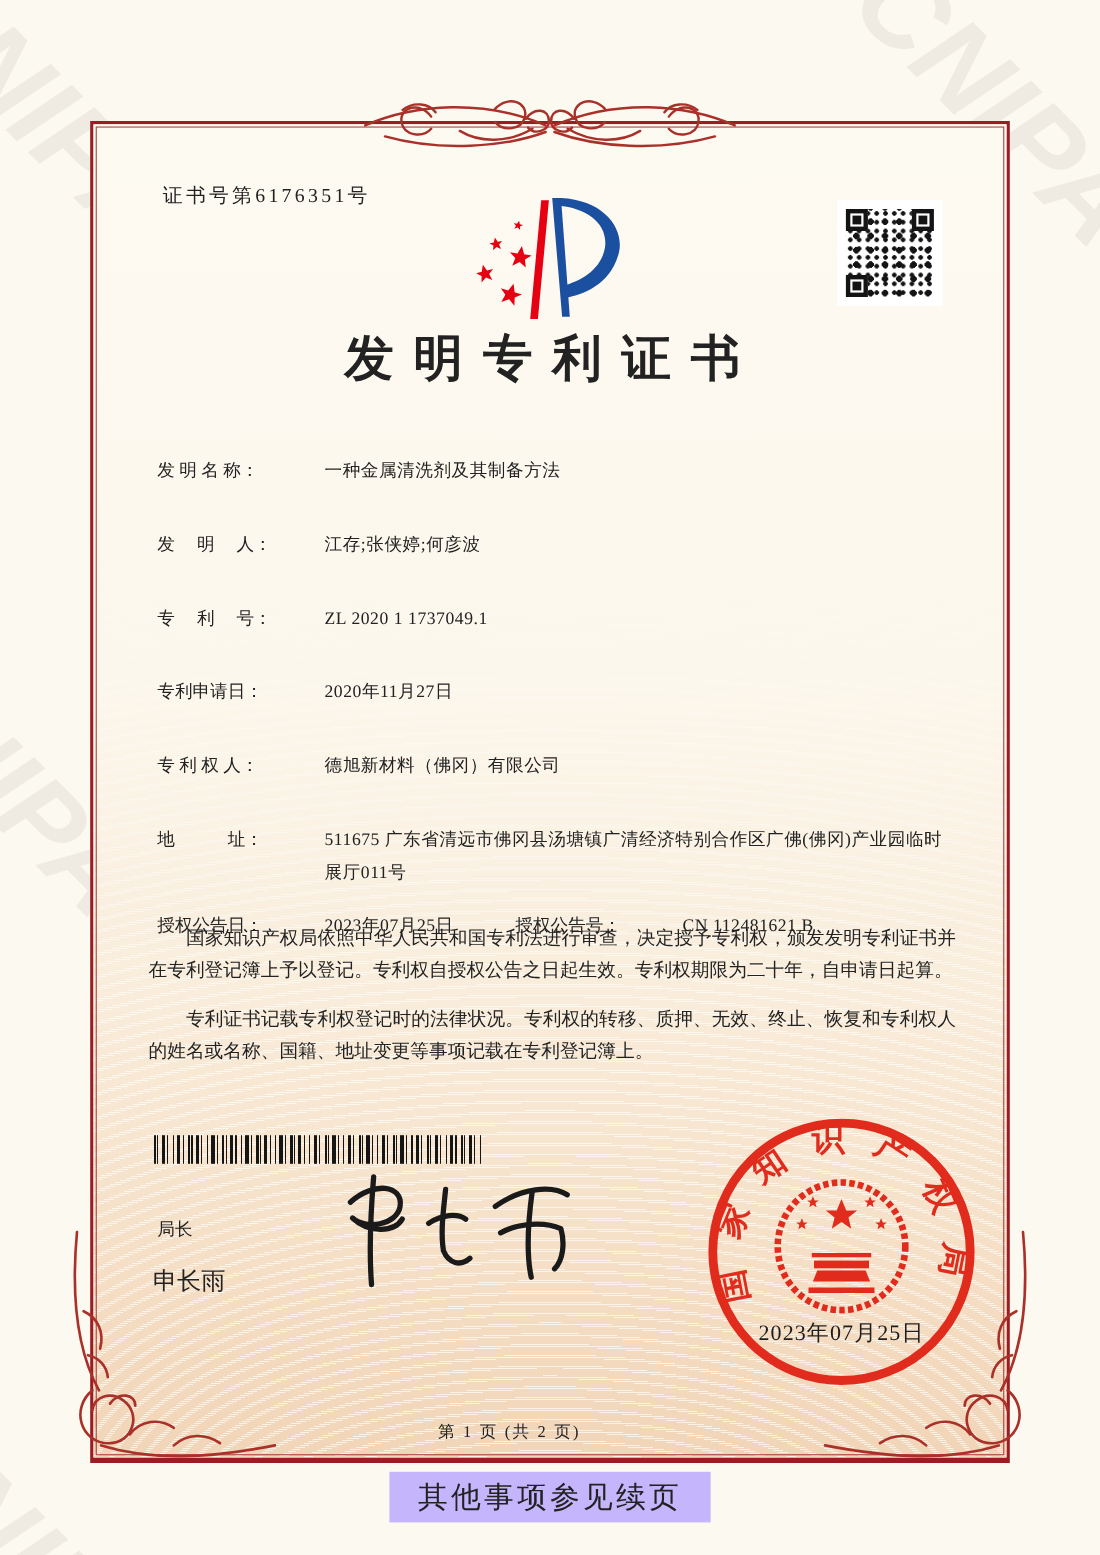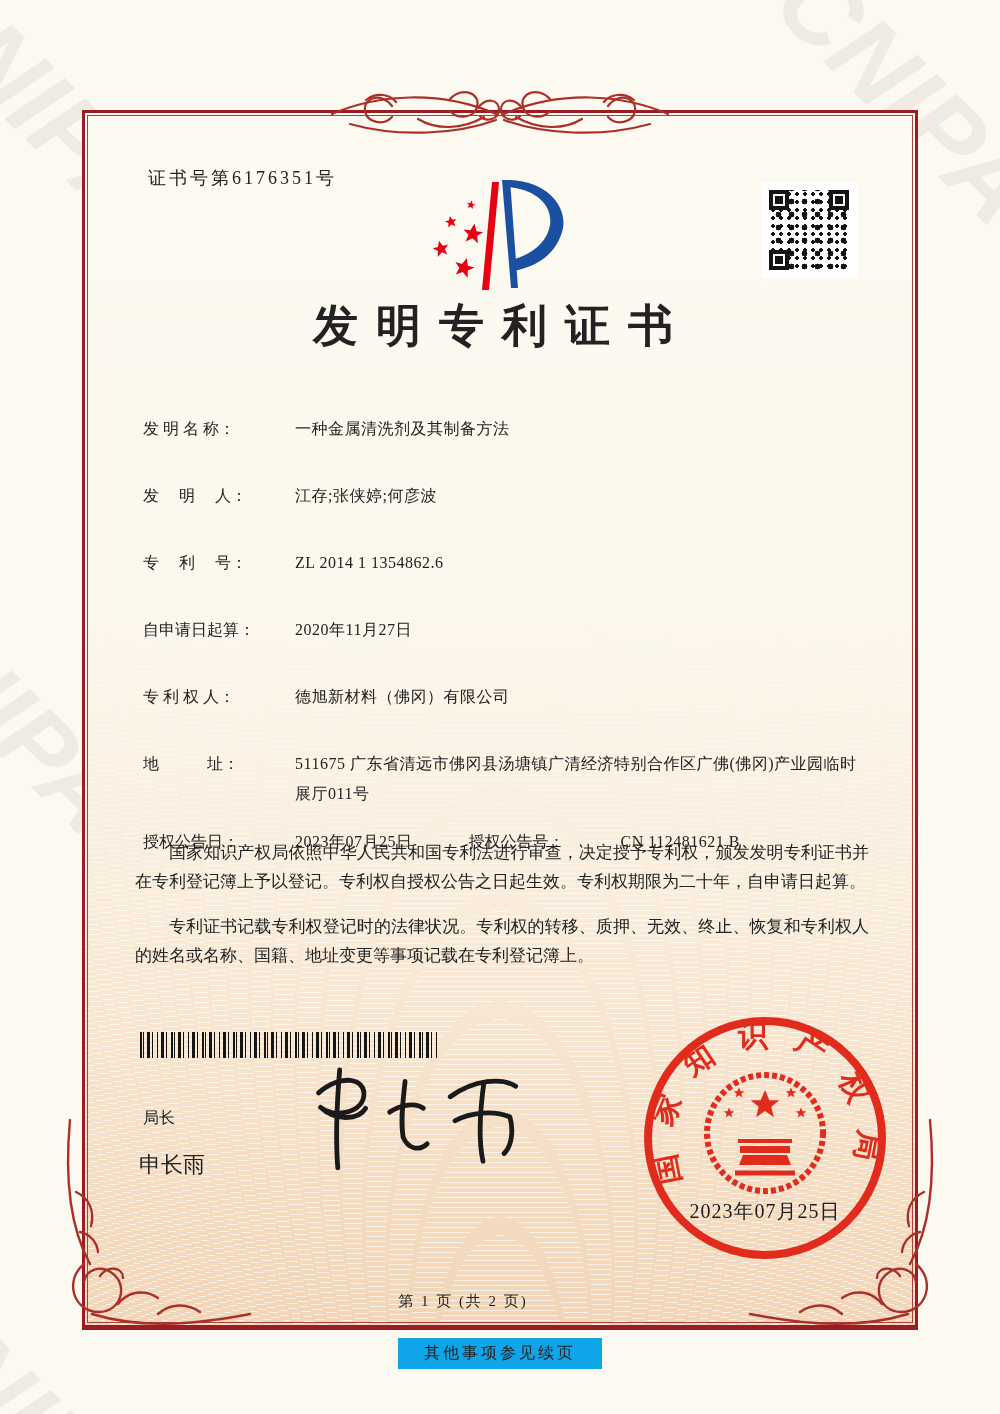--- a/index.html
+++ b/index.html
@@ -81,22 +81,22 @@
   .f-tl{left:0;top:0;} .f-tr{right:0;top:0;} .f-bl{left:0;bottom:0;}
 
   
   .seal{left:640px;top:1013px;z-index:6;}
   .seal-date{left:640px;top:1198px;width:250px;text-align:center;font-size:20px;
              color:#1d1d1d;z-index:7;letter-spacing:1px;}
 
   
   .pagenum{left:82px;top:1292px;width:762px;text-align:center;font-size:15px;
            letter-spacing:2px;z-index:5;}
-  .footnote{left:50%;top:1338px;transform:translateX(-50%);background:#0ea5e9;
-            padding:5px 26px;font-size:16px;letter-spacing:3px;z-index:5;}
+  .footnote{left:50%;top:1338px;transform:translateX(-50%);background:#c4b5fd;
+            padding:5px 26px;font-size:27px;letter-spacing:3px;z-index:5;}
 </style>
 </head>
 <body>
 
 <div class="wm wm1">CNIPA</div>
 <div class="wm wm2">CNIPA</div>
 <div class="wm wm3">CNIPA</div>
 <div class="wm wm4">CNIPA</div>
 <div class="wm wm5">CNIPA</div>
 <div class="wm wm6">CNIPA</div>
@@ -185,24 +185,24 @@
   <div class="frow">
     <span class="lab">发 明 名 称：</span>
     <span class="val">一种金属清洗剂及其制备方法</span>
   </div>
   <div class="frow">
     <span class="lab">发　 明　 人：</span>
     <span class="val">江存;张侠婷;何彦波</span>
   </div>
   <div class="frow">
     <span class="lab">专　 利　 号：</span>
-    <span class="val">ZL 2014 1 1354862.6</span>
-  </div>
-  <div class="frow">
-    <span class="lab">自申请日起算：</span>
+    <span class="val">ZL 2020 1 1737049.1</span>
+  </div>
+  <div class="frow">
+    <span class="lab">专利申请日：</span>
     <span class="val">2020年11月27日</span>
   </div>
   <div class="frow">
     <span class="lab">专 利 权 人：</span>
     <span class="val">德旭新材料（佛冈）有限公司</span>
   </div>
   <div class="frow addr">
     <span class="lab">地　　　址：</span>
     <span class="val">511675 广东省清远市佛冈县汤塘镇广清经济特别合作区广佛(佛冈)产业园临时展厅011号</span>
   </div>

